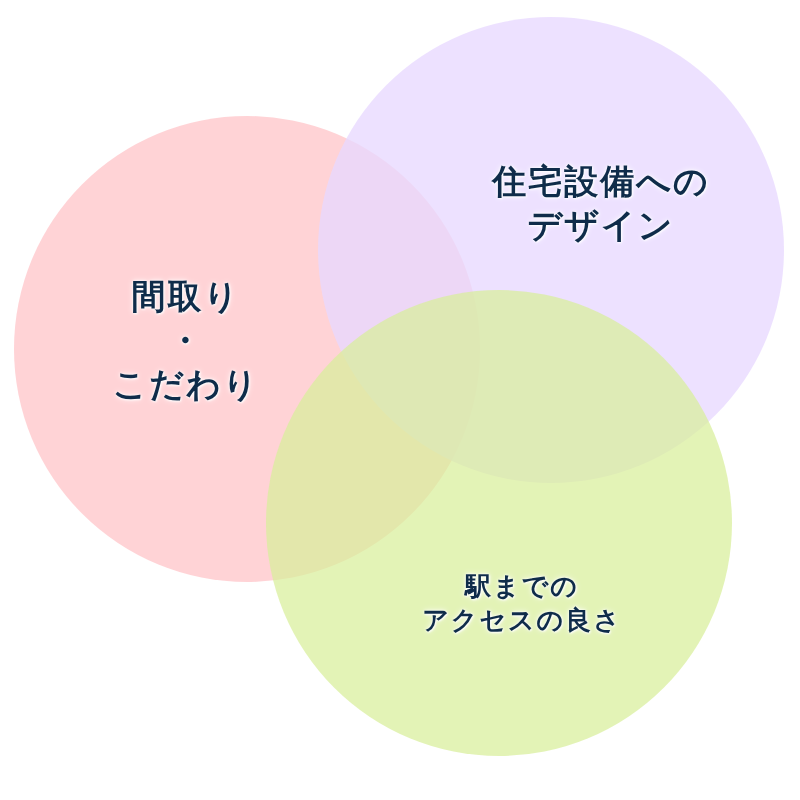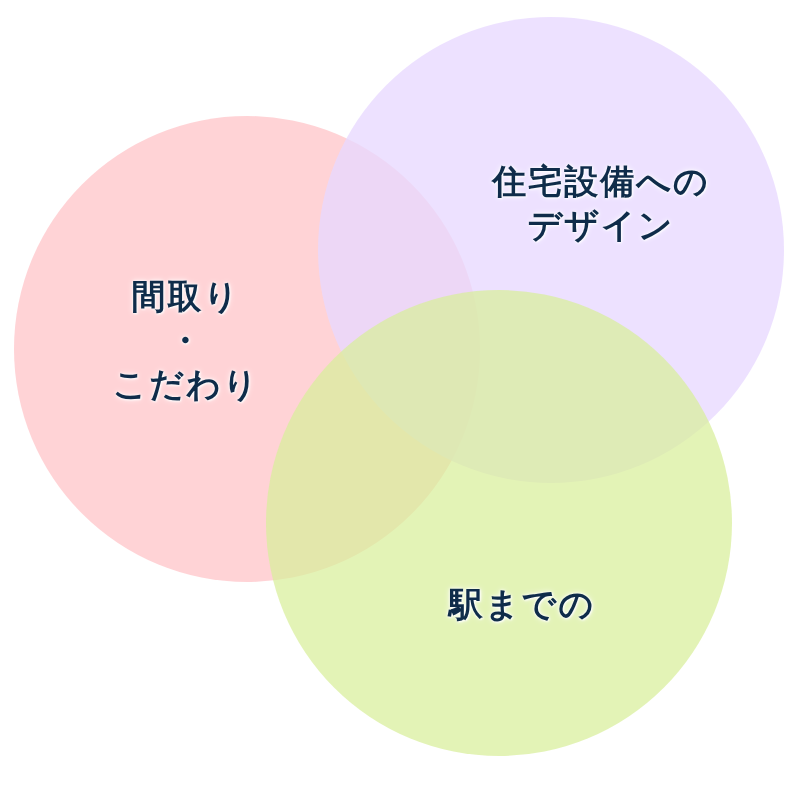--- a/index.html
+++ b/index.html
@@ -48,16 +48,17 @@
     <span>間取り</span>
     <span>・</span>
     <span>こだわり</span>
   </div>
 
   <div class="label" id="l1" style="left: 590px; top: 203px; font-size: 34px; color: rgb(15, 44, 74); margin-left: 11px;">
     <span>住宅設備への</span>
     <span>デザイン</span>
   </div>
 
-  <div class="label" id="l2" style="left: 522px; top: 604px; font-size: 34px; color: rgb(15, 44, 74);">
+  <div class="label" id="l2" style="left: 522px; top: 604px; font-size: 26px; color: rgb(15, 44, 74);">
     <span>駅までの</span>
+    <span>アクセスの良さ</span>
   </div>
 </div>
 
 </body></html>

